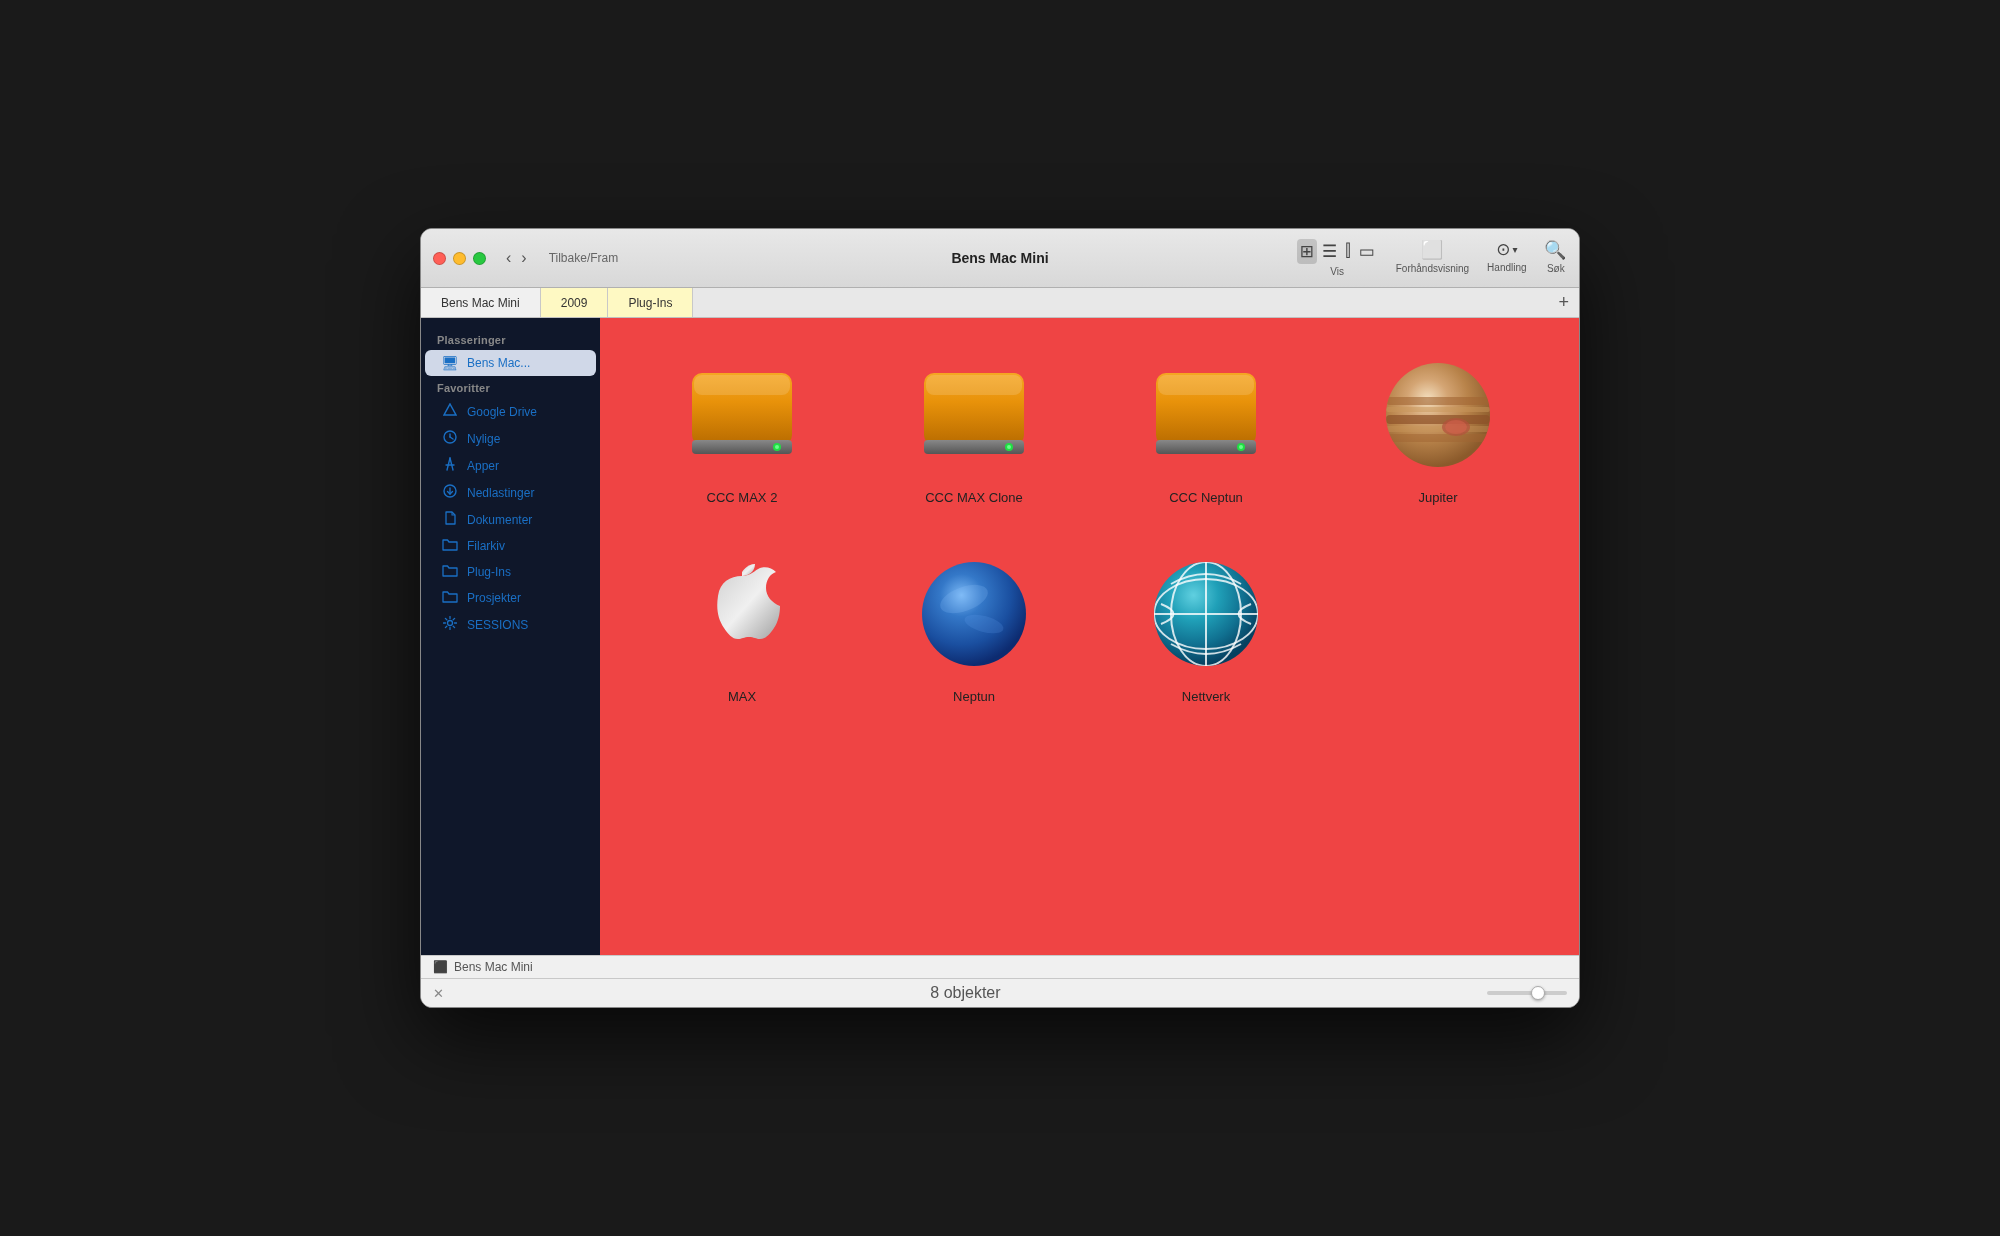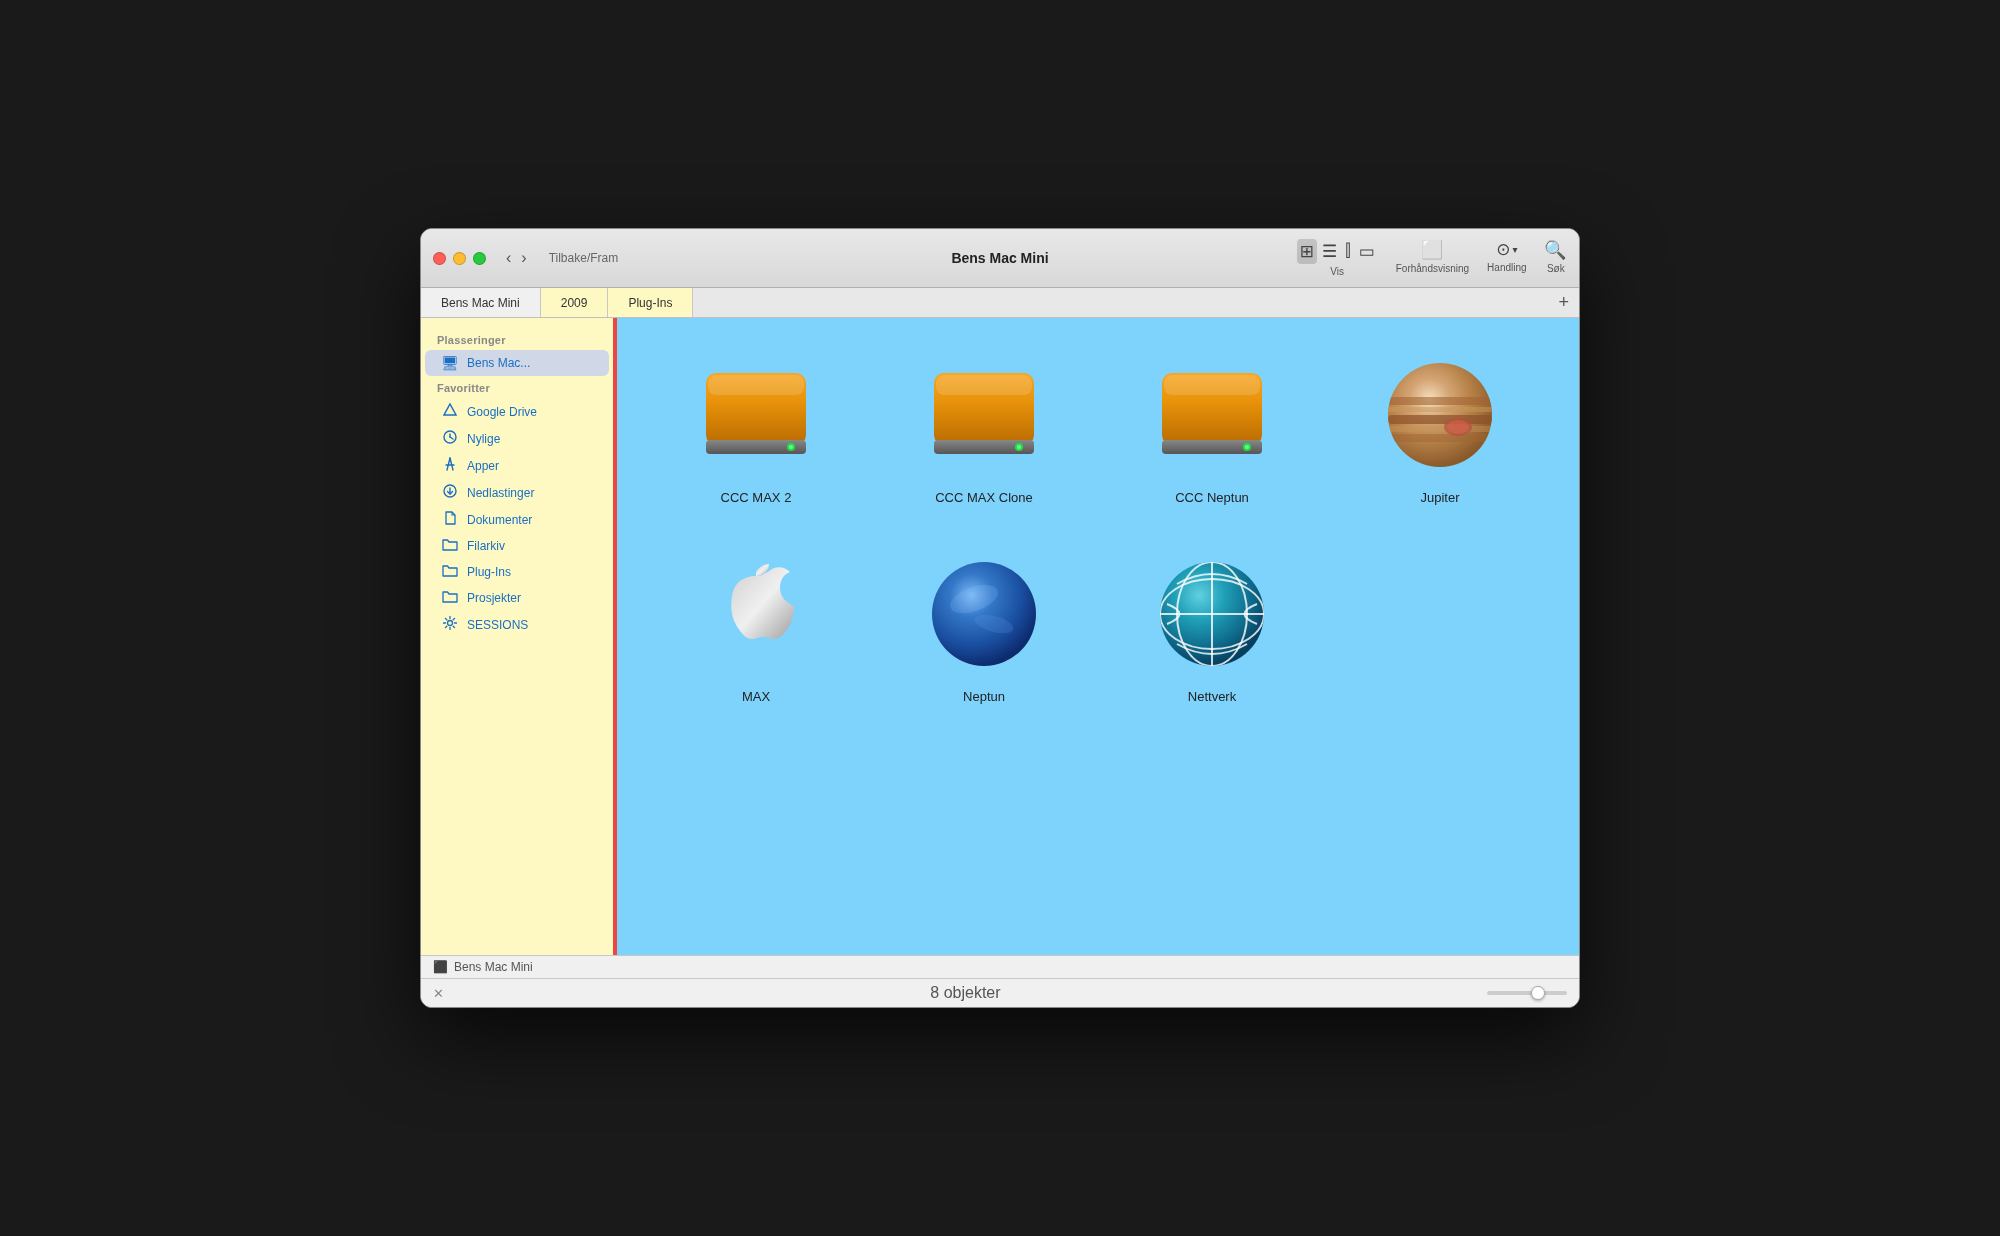--- a/index.html
+++ b/index.html
@@ -133,23 +133,23 @@
       cursor: pointer;
     }
     
     .main-layout {
       display: flex;
       flex: 1;
       overflow: hidden;
     }
     
     .sidebar {
-      width: 196px;
-      background: #fef9c3;
-      border-right: 4px solid #ef4444;
+      width: 180px;
+      background: #0f172a;
+      border-right: 1px solid #ef4444;
       padding: 10px 0;
       overflow-y: auto;
       flex-shrink: 0;
     }
     .sidebar-section-label {
       font-size: 11px;
       font-weight: 600;
       color: #888;
       padding: 6px 16px 4px;
       text-transform: none;
@@ -175,21 +175,21 @@
       color: #1a6fc4;
       width: 18px;
       text-align: center;
     }
     .sidebar-item-label {
       font-size: 12px;
     }
     
     .content {
       flex: 1;
-      background: #7dd3fc;
+      background: #ef4444;
       overflow-y: auto;
       padding: 20px 30px;
     }
     .icon-grid {
       display: grid;
       grid-template-columns: repeat(4, 1fr);
       gap: 20px 10px;
     }
     .grid-item {
       display: flex;

